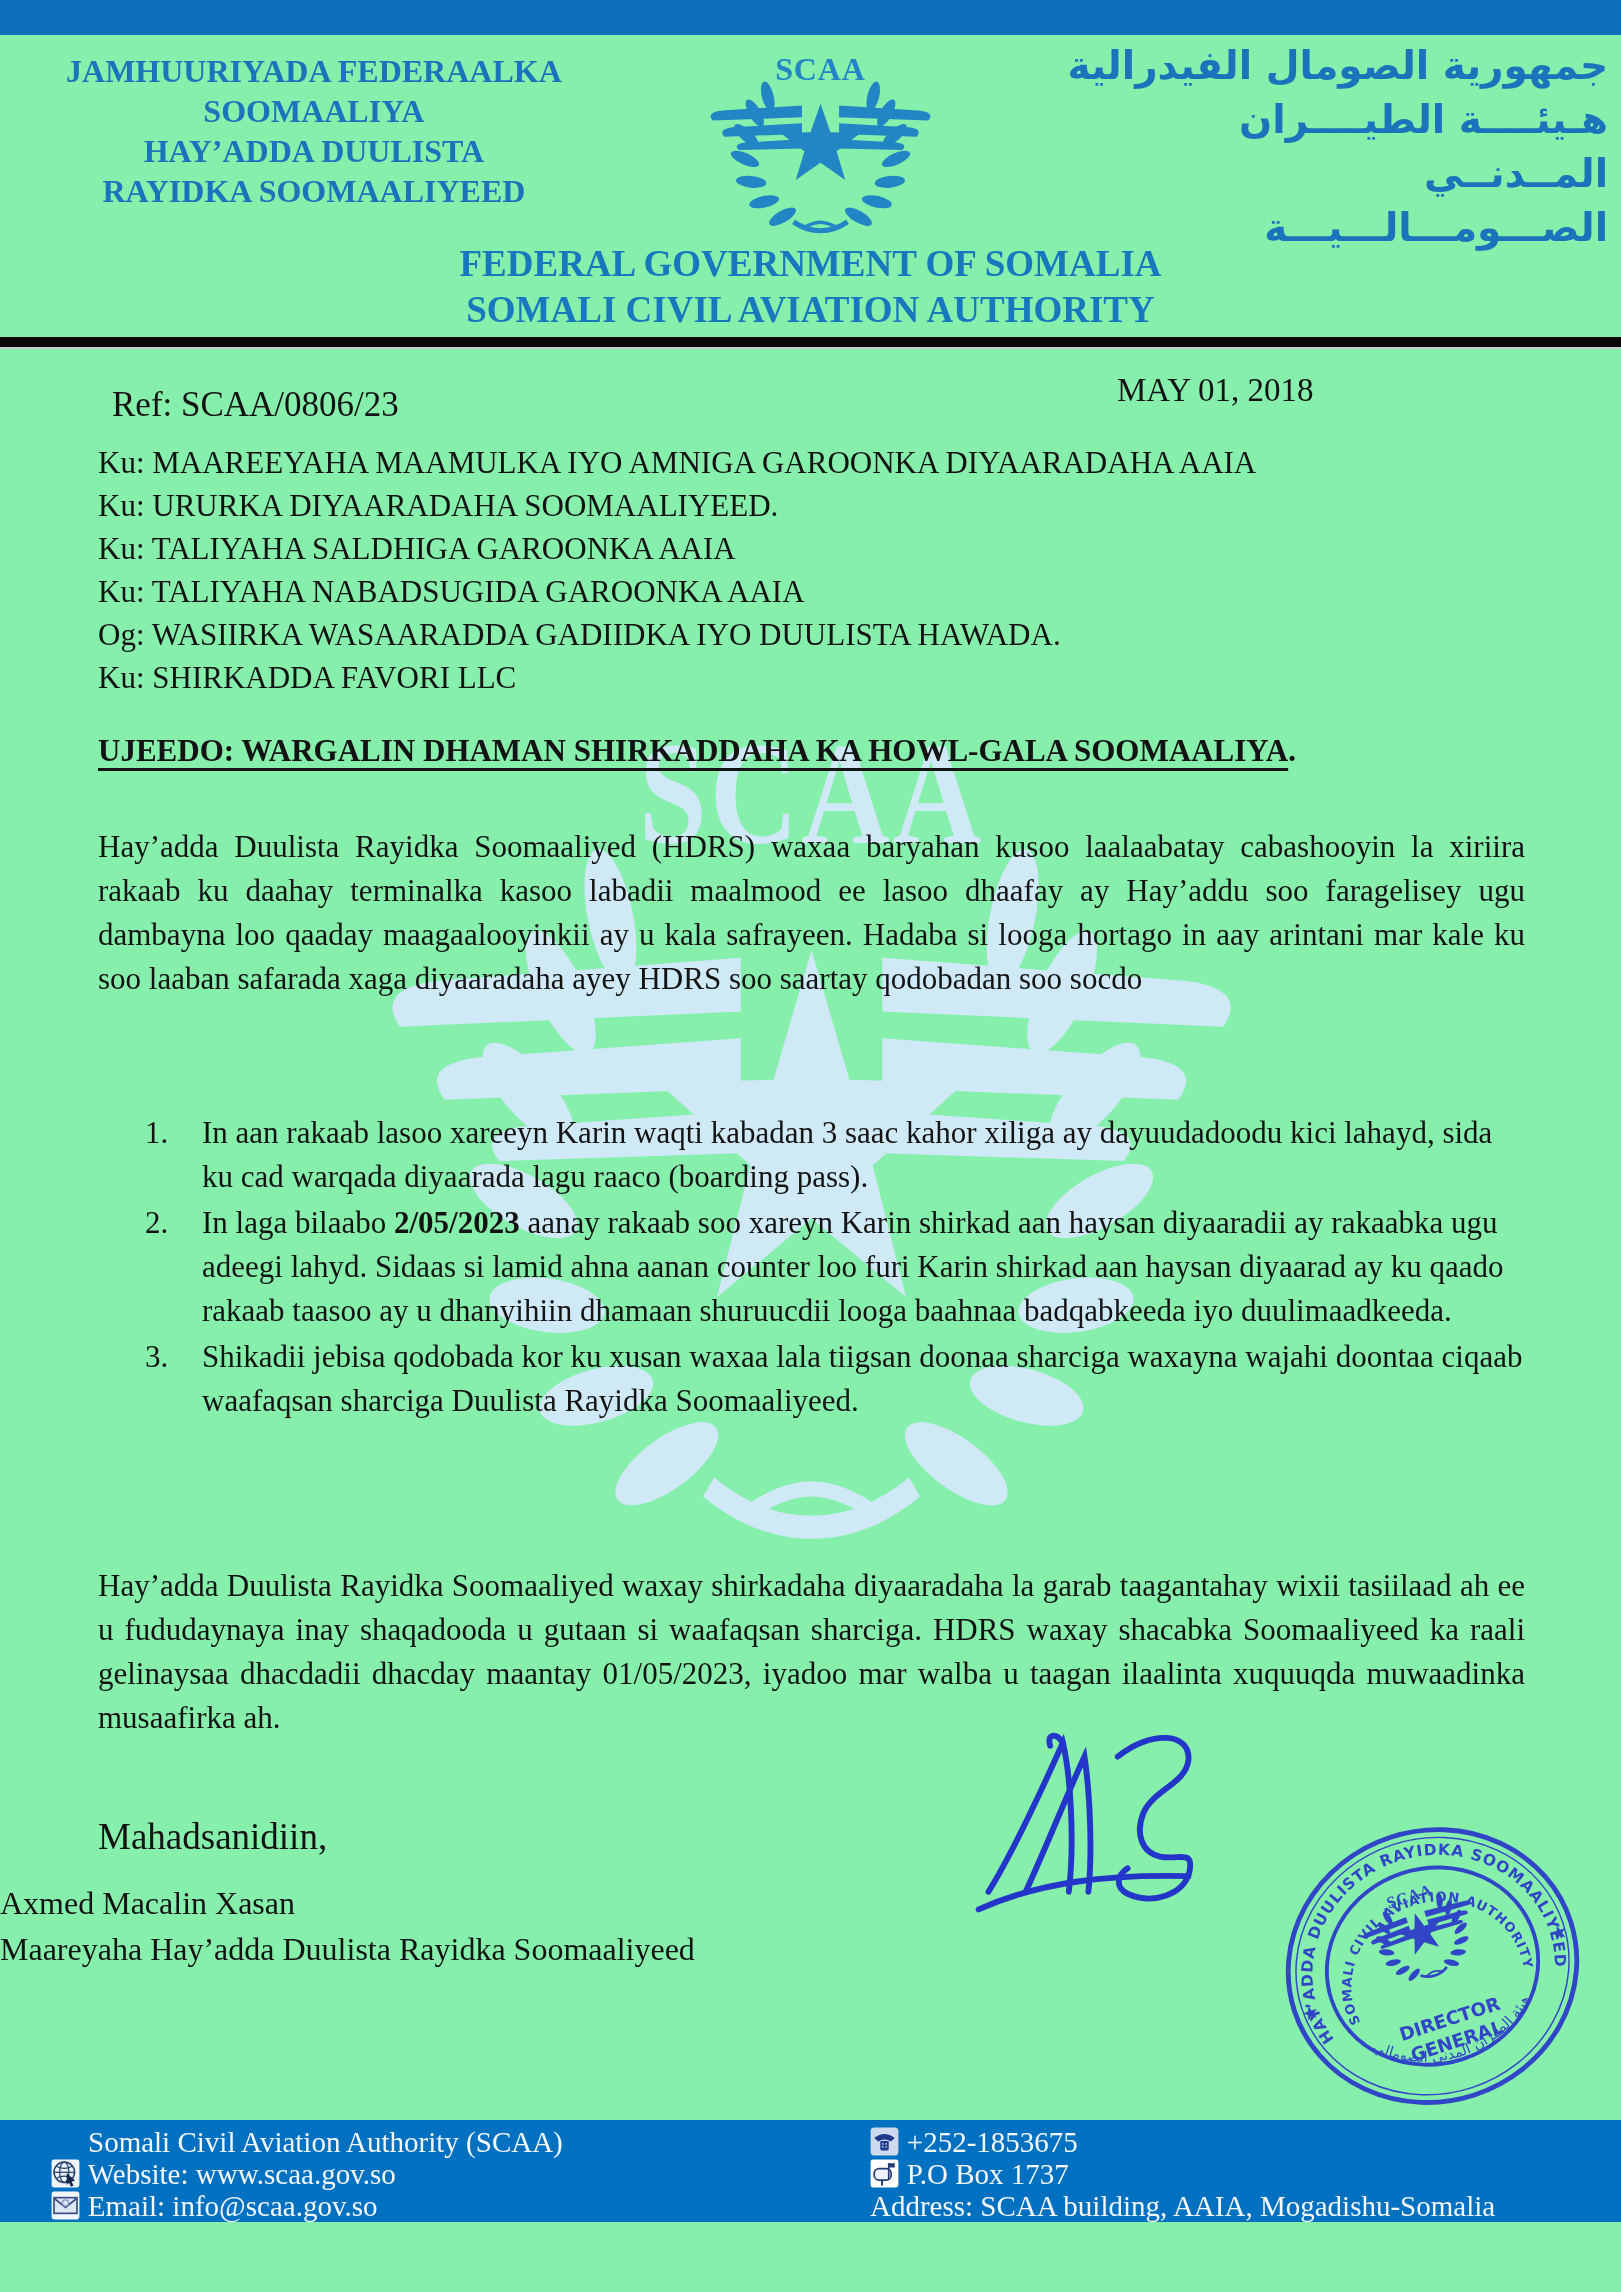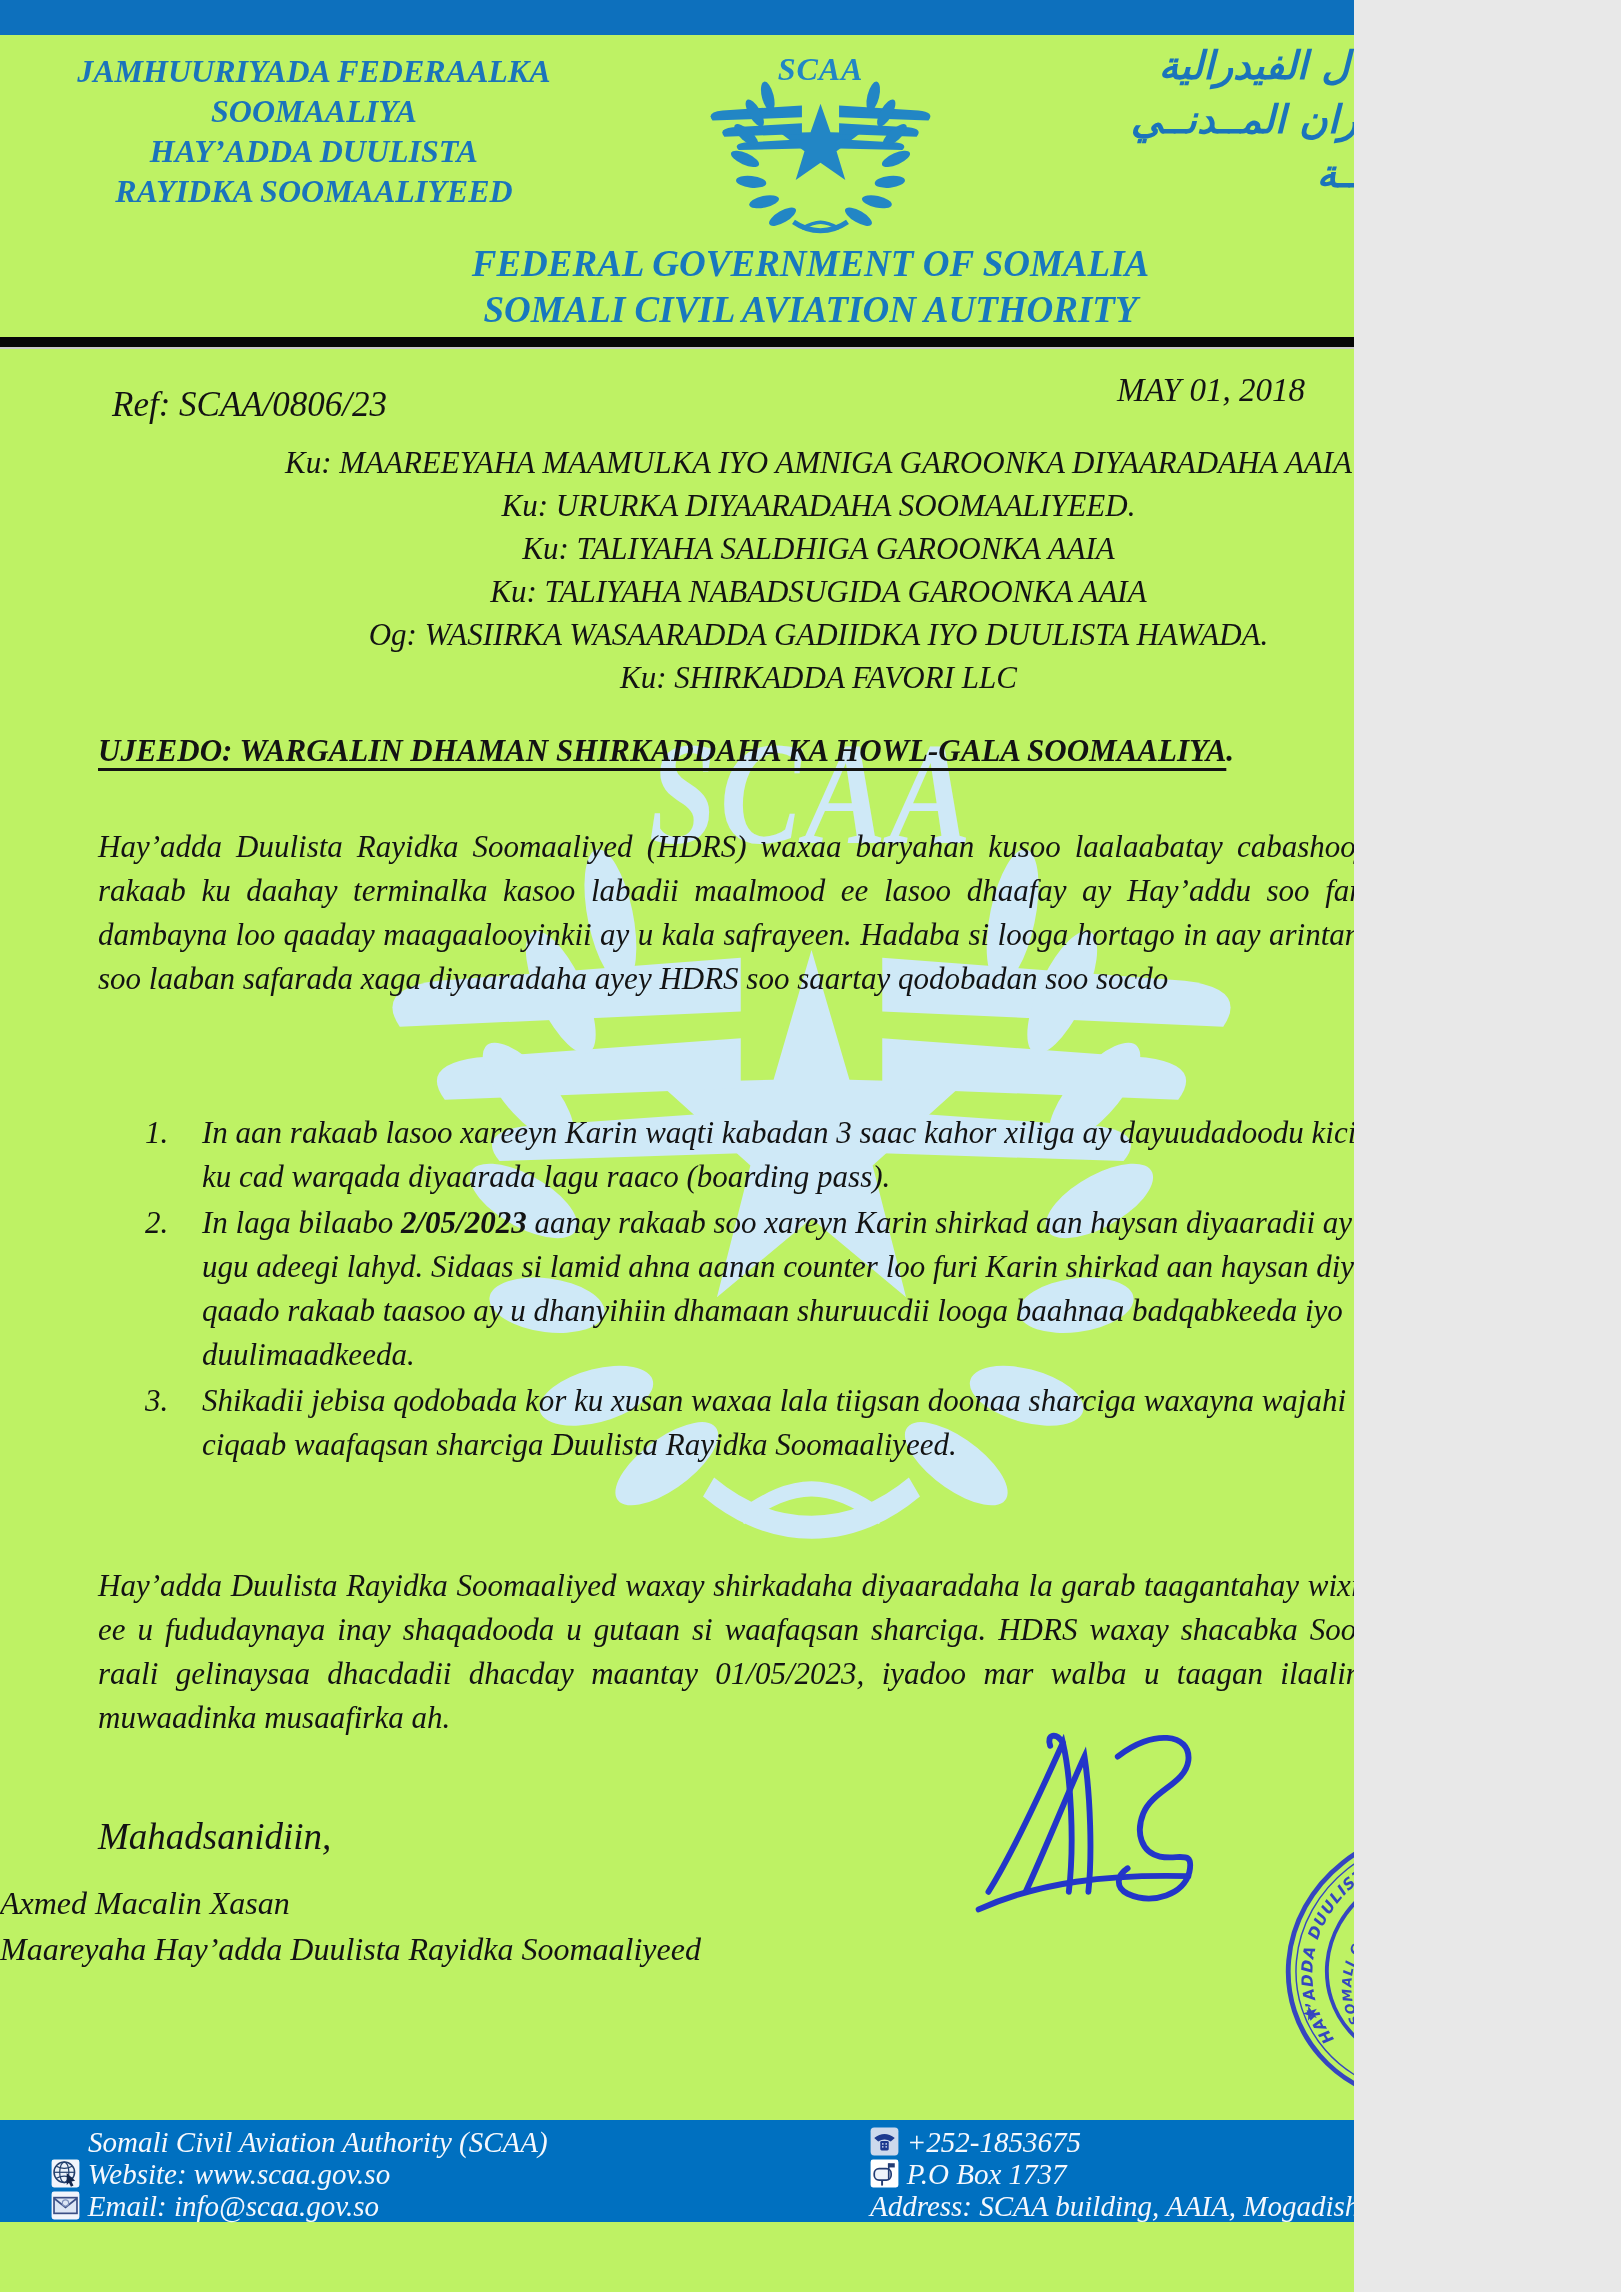--- a/index.html
+++ b/index.html
@@ -1,35 +1,35 @@
 <!DOCTYPE html>
 <html><head>
 <meta charset="utf-8">
 <style>
   html,body{margin:0;padding:0;background:#e8e8e8;}
-  .page{position:relative;width:1354px;height:2293px;background:#bef264;overflow:hidden;
-        font-family:"Liberation Serif",serif;color:#131313;font-style:italic;}
+  .page{position:relative;width:1621px;height:2293px;background:#86efac;overflow:hidden;
+        font-family:"Liberation Serif",serif;color:#131313;}
   .abs{position:absolute;}
   
   .topbar{top:0;left:0;width:1621px;height:35px;background:#0d70bd;}
   .footerbar{top:2120px;left:0;width:1621px;height:102px;background:#0070c0;color:#f5f8fd;}
   
   .hleft{top:51px;left:27.4px;width:573px;text-align:center;color:#1b74bb;font-weight:bold;
          font-size:32px;line-height:40px;}
   .logo{top:43px;left:627px;width:387px;height:194px;color:#2286c5;}
   .hright{top:39px;left:1059px;width:549px;text-align:right;color:#1b74bb;font-weight:bold;
           font-size:39px;line-height:54px;font-family:"DejaVu Sans",sans-serif;direction:rtl;}
   .orglines{top:241px;left:0;width:1621px;text-align:center;color:#1878be;font-weight:bold;
             font-size:37px;line-height:46px;}
   .rule{top:337px;left:0;width:1621px;height:9.8px;background:#060606;border-bottom:2px solid #c9c9c9;}
   
   .ref{top:372px;left:112px;font-size:35px;margin-top:13px;}
   .date{top:372px;left:1117px;font-size:33px;}
   
-  .recips{top:441px;left:98px;width:1441px;font-size:31px;line-height:43px;text-align:center;}
+  .recips{top:441px;left:98px;width:1441px;font-size:31px;line-height:43px;}
   .subject{top:733px;left:98px;font-size:31px;font-weight:bold;}
   .subject .ul{text-decoration:underline;text-decoration-thickness:2.9px;text-underline-offset:6.9px;}
   .par{left:98px;width:1427px;font-size:31px;line-height:44px;text-align:justify;}
   .par1{top:825px;}
   .par2{top:1564px;}
   .list{top:1111px;left:98px;width:1427px;font-size:31px;line-height:44px;}
   .li{display:flex;align-items:flex-start;margin-bottom:2px;}
   .li .num{width:57px;margin-left:47px;flex:none;}
   .li .li-text{flex:1;}
   .closing{top:1815px;left:98px;font-size:37px;}

